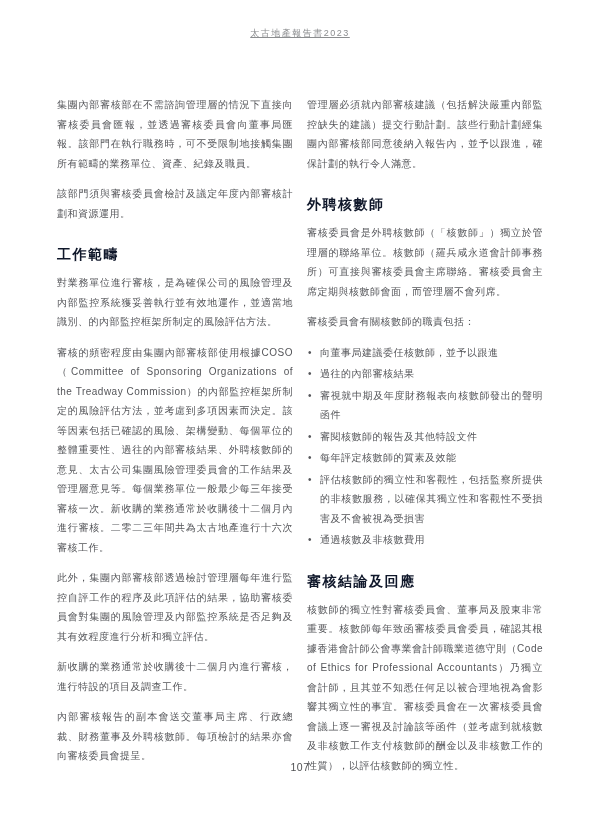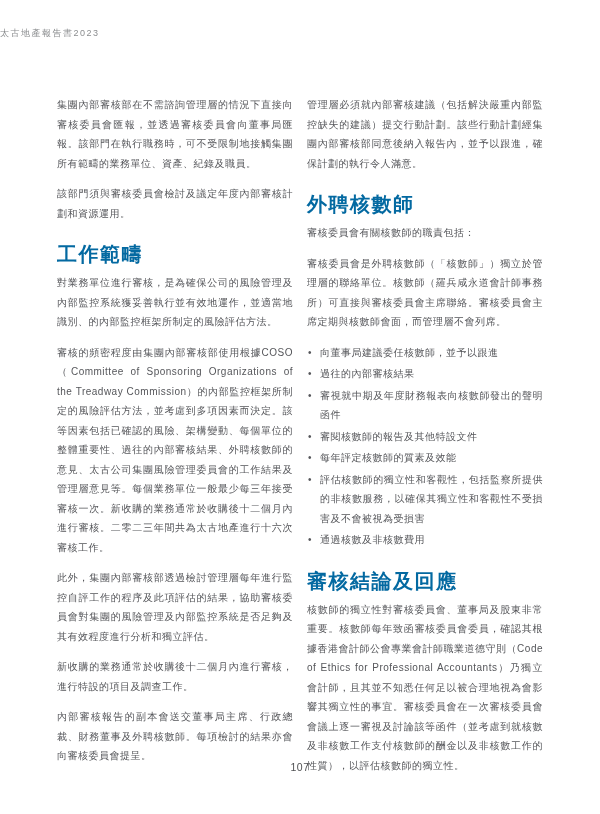--- a/index.html
+++ b/index.html
@@ -14,23 +14,25 @@
     background: #ffffff;
     overflow: hidden;
     font-family: "Liberation Sans", "DejaVu Sans", sans-serif;
     color: #55565a;
   }
   .page-header {
     position: absolute;
     top: 27px;
     left: 0;
     width: 100%;
+    text-align: center;
     font-size: 9px;
     letter-spacing: 1.5px;
     color: #8b8d8f;
+    text-decoration: underline;
   }
   .columns {
     position: absolute;
     top: 95px;
     left: 57px;
     right: 57px;
     display: flex;
     gap: 14px;
   }
   .col {
@@ -38,24 +40,24 @@
     min-width: 0;
     font-size: 10px;
     line-height: 19.5px;
     letter-spacing: 0.5px;
     text-align: justify;
   }
   .col p {
     margin: 0 0 11px 0;
   }
   .col h2 {
-    font-size: 20px;
+    font-size: 14px;
     line-height: 18px;
     font-weight: bold;
-    color: #0369a1;
+    color: #0f172a;
     letter-spacing: 1.5px;
     margin: 22px 0 10px 0;
   }
   .col > :first-child {
     margin-top: 0;
   }
   ul.duties {
     list-style: none;
     margin: 0 0 11px 0;
     padding: 0;
@@ -102,22 +104,22 @@
       <p>此外，集團內部審核部透過檢討管理層每年進行監控自評工作的程序及此項評估的結果，協助審核委員會對集團的風險管理及內部監控系統是否足夠及其有效程度進行分析和獨立評估。</p>
       <p>新收購的業務通常於收購後十二個月內進行審核，進行特設的項目及調查工作。</p>
 
       <p>內部審核報告的副本會送交董事局主席、行政總裁、財務董事及外聘核數師。每項檢討的結果亦會向審核委員會提呈。</p>
     </div>
 
     <div class="col">
       <p>管理層必須就內部審核建議（包括解決嚴重內部監控缺失的建議）提交行動計劃。該些行動計劃經集團內部審核部同意後納入報告內，並予以跟進，確保計劃的執行令人滿意。</p>
 
       <h2>外聘核數師</h2>
+      <p>審核委員會是外聘核數師（「核數師」）獨立於管理層的聯絡單位。核數師（羅兵咸永道會計師事務所）可直接與審核委員會主席聯絡。審核委員會主席定期與核數師會面，而管理層不會列席。</p>
       <p>審核委員會有關核數師的職責包括：</p>
-      <p>審核委員會是外聘核數師（「核數師」）獨立於管理層的聯絡單位。核數師（羅兵咸永道會計師事務所）可直接與審核委員會主席聯絡。審核委員會主席定期與核數師會面，而管理層不會列席。</p>
 
       <ul class="duties">
         <li>
           <span class="dot">•</span>
           <span>向董事局建議委任核數師，並予以跟進</span>
         </li>
         <li>
           <span class="dot">•</span>
           <span>過往的內部審核結果</span>
         </li>

